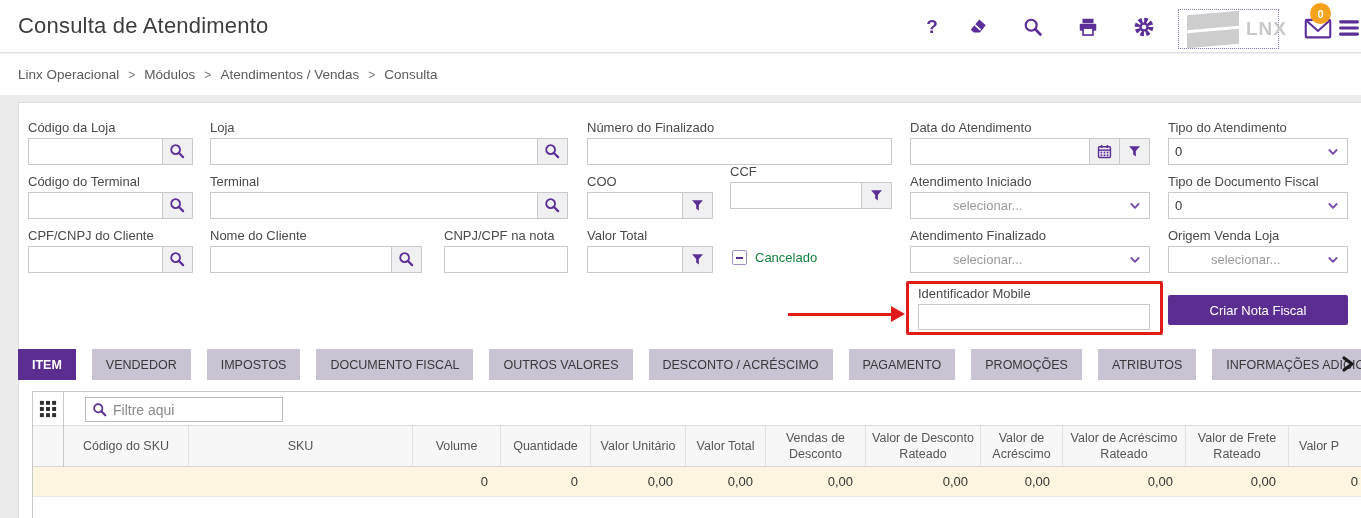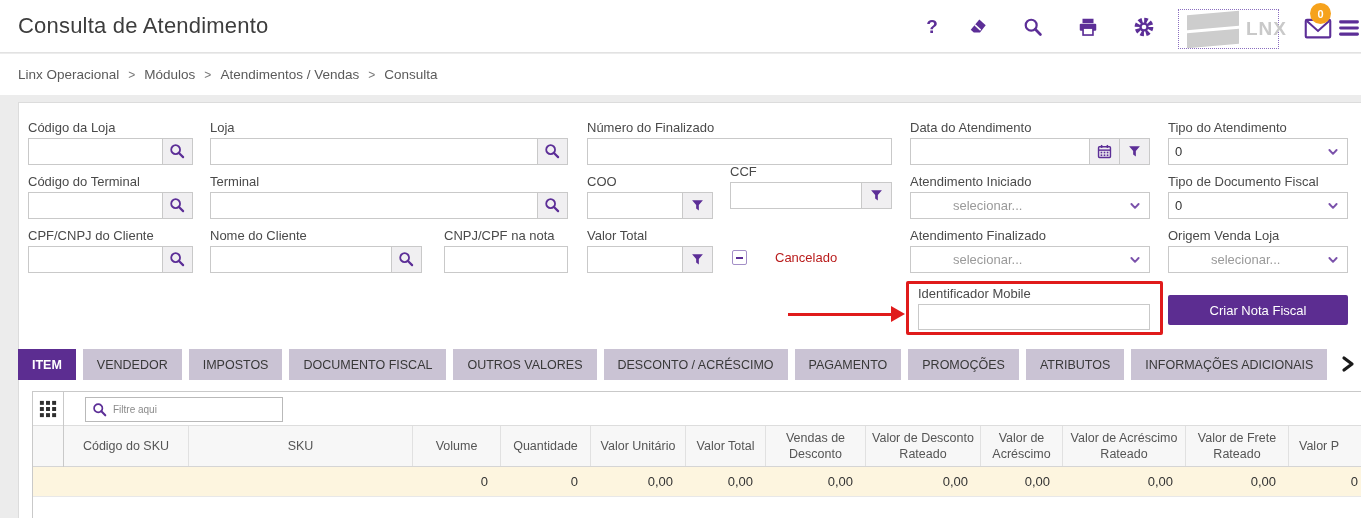--- a/index.html
+++ b/index.html
@@ -34,42 +34,42 @@
   .ctrl { display:flex; height:27px; }
   .inp { flex:1; min-width:0; height:27px; border:1px solid #c9c9c9; background:#fff; padding:0 6px; font-size:13px; color:#333; font-family:"Liberation Sans",sans-serif; }
   .aux { width:31px; height:27px; margin-left:-1px; border:1px solid #c9c9c9; background:#f0eff1; cursor:pointer; display:flex; align-items:center; justify-content:center; color:#5c2e97; flex:0 0 31px; }
   .select { display:flex; align-items:center; height:27px; border:1px solid #c9c9c9; background:#fff; padding:0 6px; font-size:13px; color:#333; cursor:pointer; }
   .select .val { flex:1; }
   .select.muted .val { color:#9a9a9a;margin-left:36px; }
   .select .chev { color:#7b52ab; }
   .chkrow { position:absolute; display:flex; align-items:center; gap:8px; }
   .chk { width:15px; height:15px; border:1px solid #a38fc7; background:#fff; display:flex; align-items:center; justify-content:center; cursor:pointer; border-radius:2px; }
   .chk .dash { width:7px; height:2px; background:#5c2e97; }
-  .chklabel { font-size:13px; color:#b91c1c;margin-left:20px; }
+  .chklabel { font-size:13px; color:#15803d; }
 
   .cta { position:absolute; left:1168px; top:295px; width:180px; height:30px; background:#5c2d91; color:#fff; border:none; border-radius:2px; font-size:13px; cursor:pointer; font-family:"Liberation Sans",sans-serif; }
 
   
   .hl-box { position:absolute; left:906px; top:281px; width:257px; height:54px; border:3px solid #e01b1b; border-radius:2px; z-index:5; pointer-events:none; }
   .hl-line { position:absolute; left:788px; top:313px; width:104px; height:3px; background:#e01b1b; z-index:5; pointer-events:none; }
   .hl-head { position:absolute; left:891px; top:306px; width:0; height:0; border-top:8px solid transparent; border-bottom:8px solid transparent; border-left:14px solid #e01b1b; z-index:5; pointer-events:none; }
 
   
-  .tabs { position:absolute; left:18px; top:349px; right:0; height:31px; display:flex; gap:7px; overflow:hidden; padding-right:26px; }
+  .tabs { position:absolute; left:18px; top:349px; right:0; height:31px; display:flex; gap:16px; overflow:hidden; padding-right:26px; }
   .tab { flex:0 0 auto; height:31px; display:flex; align-items:center; padding:0 14px; background:#cac3d4; color:#383838; font-size:12.5px; cursor:pointer; white-space:nowrap; font-stretch:condensed; }
   .tab.active { background:#5c2d91; color:#fff; font-weight:bold; }
   .tab-scroll { position:absolute; right:2px; top:352px; width:22px; height:26px; background:none; border:none; cursor:pointer; color:#1a1a1a; }
 
   
   .grid-panel { position:absolute; left:32px; top:391px; width:1329px; height:127px; background:#fff; border-left:1px solid #c9c9c9; border-top:1px solid #c9c9c9; }
   .g-toolbar { position:relative; height:33px; }
   .g-iconcol { position:absolute; left:0; top:0; width:31px; height:75px; border-right:1px solid #c9c9c9; display:flex; justify-content:center; padding-top:8px; z-index:2; background:transparent; }
   .gridbtn { width:20px; height:20px; background:none; border:none; cursor:pointer; color:#2f2f2f; padding:0; }
   .search-box { position:absolute; left:52px; top:5px; width:198px; height:25px; border:1px solid #b9b9b9; background:#fff; display:flex; align-items:center; padding:0 6px; gap:5px; }
-  .search-box input { flex:1; min-width:0; border:none; outline:none; font-size:10px; color:#333; font-family:"Liberation Sans",sans-serif; }
+  .search-box input { flex:1; min-width:0; border:none; outline:none; font-size:14px; color:#333; font-family:"Liberation Sans",sans-serif; }
   .search-box input::placeholder { color:#8a8a8a; }
   .g-header { display:flex; height:42px; background:#f7f7f7; border-top:1px solid #ddd; border-bottom:1px solid #d5d5d5; }
   .g-header .hcell { display:flex; align-items:center; justify-content:center; text-align:center; font-size:12.5px; color:#555; line-height:1.3; padding:0 5px; border-right:1px solid #e1e1e1; overflow:hidden; font-stretch:condensed; }
   .g-header .hspacer { flex:0 0 31px; border-right:1px solid #c9c9c9; }
   .g-header .hcell.cut { justify-content:flex-start; white-space:nowrap; padding-left:10px; border-right:none; }
   .g-row { display:flex; height:30px; background:#fdf5df; border-bottom:1px solid #e8e8e8; }
   .g-row .rcell { display:flex; align-items:center; justify-content:flex-end; font-size:13px; color:#333; padding:0 13px 0 4px; overflow:hidden; }
   .g-row .rspacer { flex:0 0 31px; }
   .g-row .rcell.cut { padding-right:3px; }
 </style>

